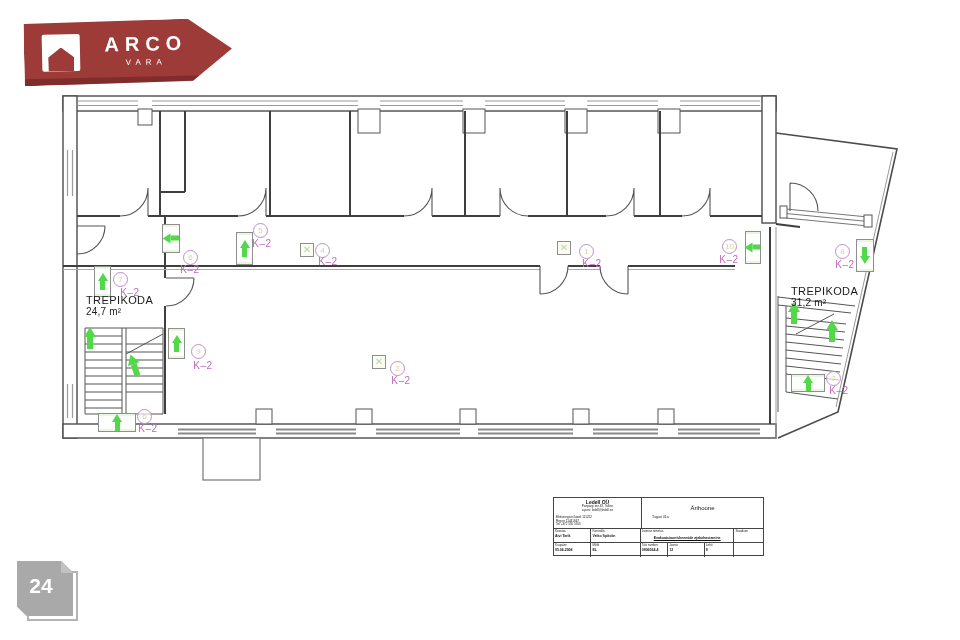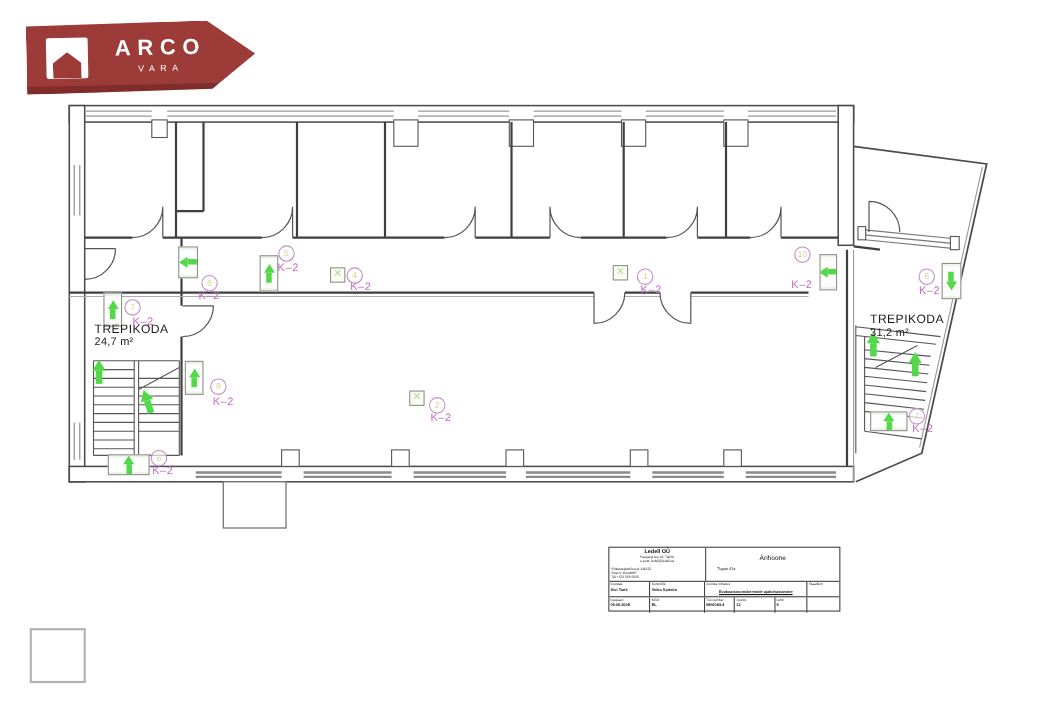--- a/index.html
+++ b/index.html
@@ -212,21 +212,21 @@
         </div>
       </div>
       <div class="xsq" style="left: 300px; top: 243px;">✕</div>
       <div class="xsq" style="left: 557px; top: 241px;">✕</div>
       <div class="xsq" style="left: 372px; top: 355px;">✕</div>
       <div class="mcircle" style="left: 113px; top: 272px;">7</div>
       <div class="mcircle" style="left: 183px; top: 250px;">6</div>
       <div class="mcircle" style="left: 253px; top: 223px;">5</div>
       <div class="mcircle" style="left: 315px; top: 243px;">4</div>
       <div class="mcircle" style="left: 579px; top: 244px;">1</div>
-      <div class="mcircle" style="left: 722px; top: 224px;">10</div>
+      <div class="mcircle" style="left: 722px; top: 239px;">10</div>
       <div class="mcircle" style="left: 835px; top: 244px;">8</div>
       <div class="mcircle" style="left: 191px; top: 344px;">9</div>
       <div class="mcircle" style="left: 390px; top: 361px;">2</div>
       <div class="mcircle" style="left: 137px; top: 409px;">6</div>
       <div class="mcircle" style="left: 826px; top: 371px;">7</div>
       <div class="k2" style="left: 130px; top: 287px;">K–2</div>
       <div class="k2" style="left: 190px; top: 264px;">K–2</div>
       <div class="k2" style="left: 262px; top: 238px;">K–2</div>
       <div class="k2" style="left: 328px; top: 256px;">K–2</div>
       <div class="k2" style="left: 592px; top: 258px;">K–2</div>
@@ -300,14 +300,18 @@
       </div>
       <div class="tb-cell w30">
         <div class="lab">Lehti</div>
         <div class="val">9</div>
       </div>
       <div class="tb-cell w29"></div>
     </div>
   </div>
 
   <div class="badge-back"></div>
+  <div class="badge">
+    <i></i>
+    <span>24</span>
+  </div>
 
 </div>
 
 </body></html>

